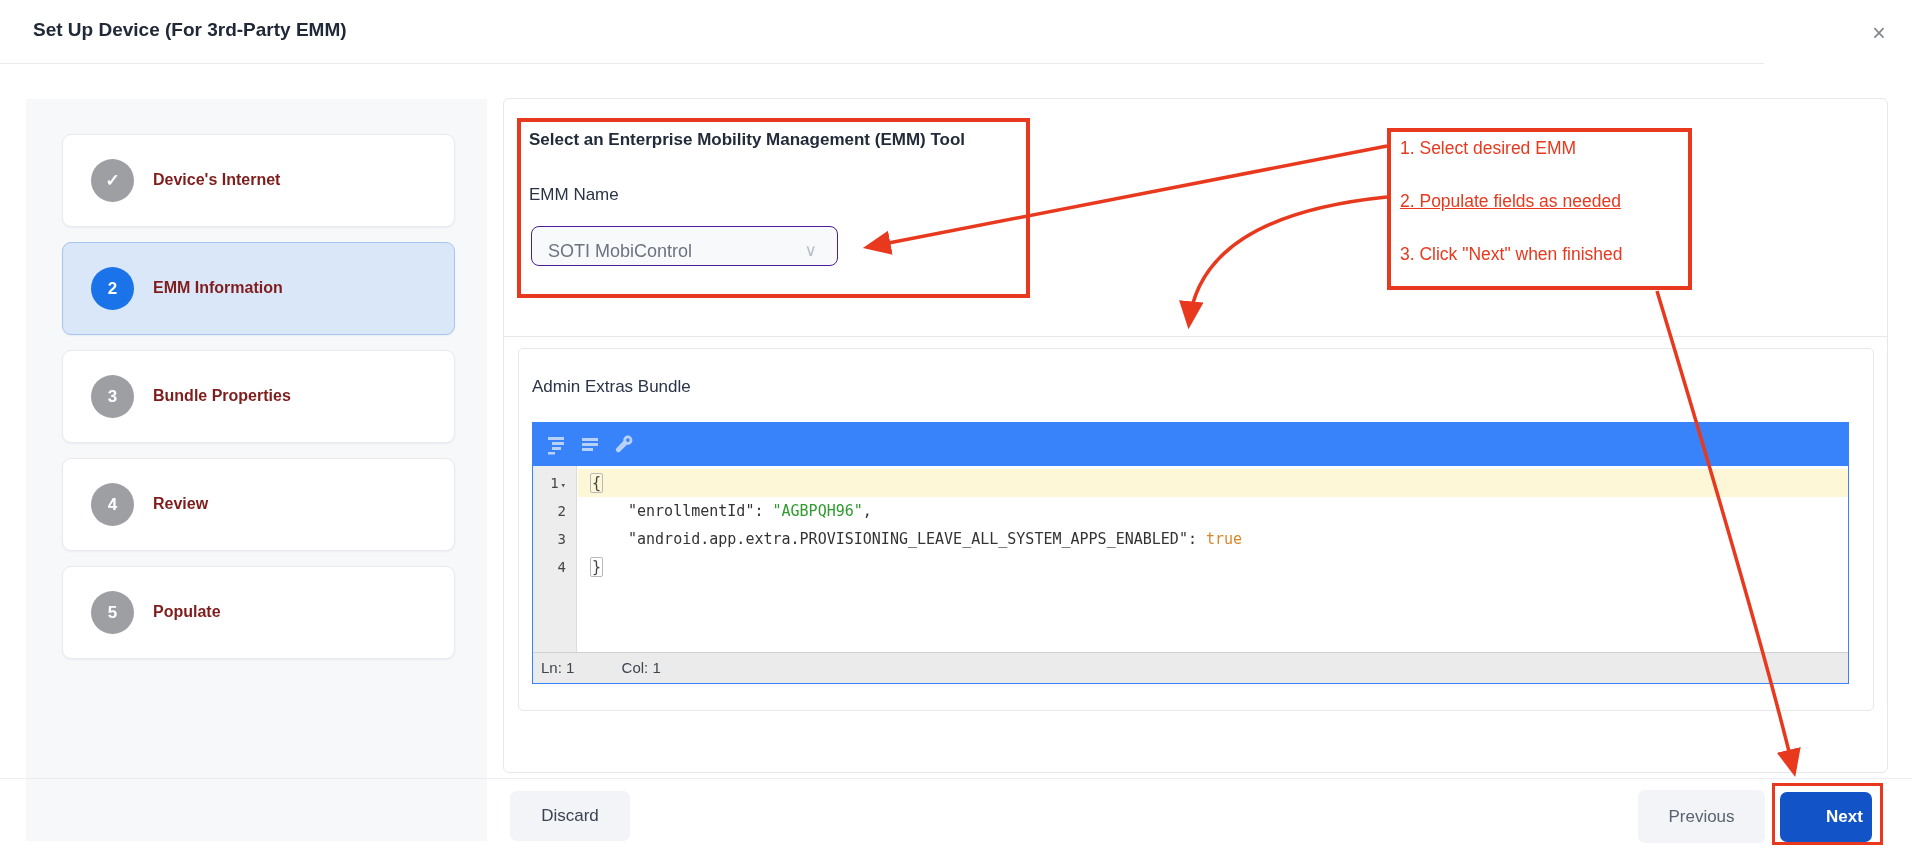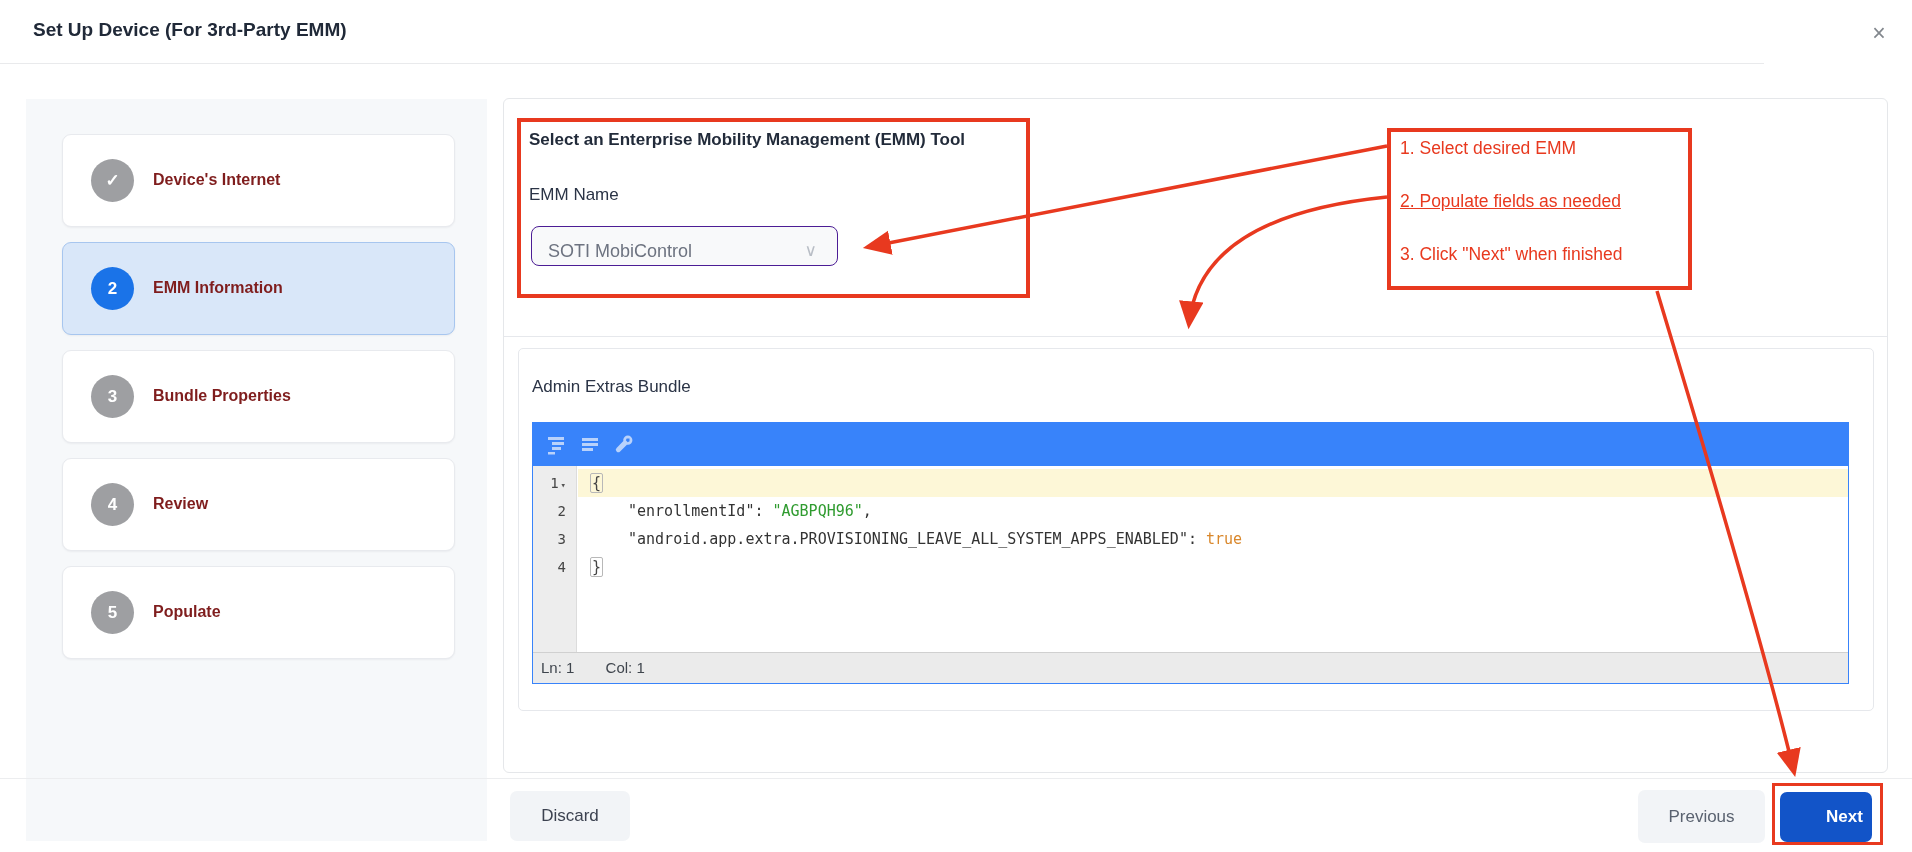--- a/index.html
+++ b/index.html
@@ -54,21 +54,21 @@
   .code-row{height:28px;line-height:28px;padding-left:13px;font-family:"DejaVu Sans Mono",monospace;font-size:15px;
             color:#333;white-space:pre;position:relative;}
   .ind{display:inline-block;width:38px;}
   .tok-key{color:#333;}
   .tok-str{color:#2f9b2f;}
   .tok-bool{color:#d9872b;}
   .brace{border:1px solid #b8b8b8;border-radius:2px;padding:0 1px;color:#444;}
   .ed-status{position:absolute;left:0;bottom:0;width:100%;height:31px;background:#ebebeb;border-top:1px solid #d0d0d0;
              box-sizing:border-box;line-height:29px;font-size:15px;color:#3f454d;padding-left:8px;}
   .ed-status span{margin-right:0;}
-  .ed-status .col{margin-left:27px;}
+  .ed-status .col{margin-left:43px;}
 
   
   .footer-divider{position:absolute;left:0;top:778px;width:1912px;border-top:1px solid #ecedef;}
   .btn{position:absolute;border:none;border-radius:7px;font-family:"Liberation Sans",sans-serif;cursor:pointer;}
   .btn-discard{left:510px;top:791px;width:120px;height:50px;background:#f2f4f7;color:#3c4250;font-size:17px;}
   .btn-previous{left:1638px;top:790px;width:127px;height:53px;background:#f2f4f7;color:#5a6270;font-size:17px;}
   .btn-next{left:1780px;top:792px;width:92px;height:50px;background:#1254c8;color:#fff;font-size:17px;font-weight:bold;padding-left:43px;}
 
   
   .anno-rect-emm{position:absolute;left:517px;top:118px;width:513px;height:180px;border:4px solid #e8391f;

